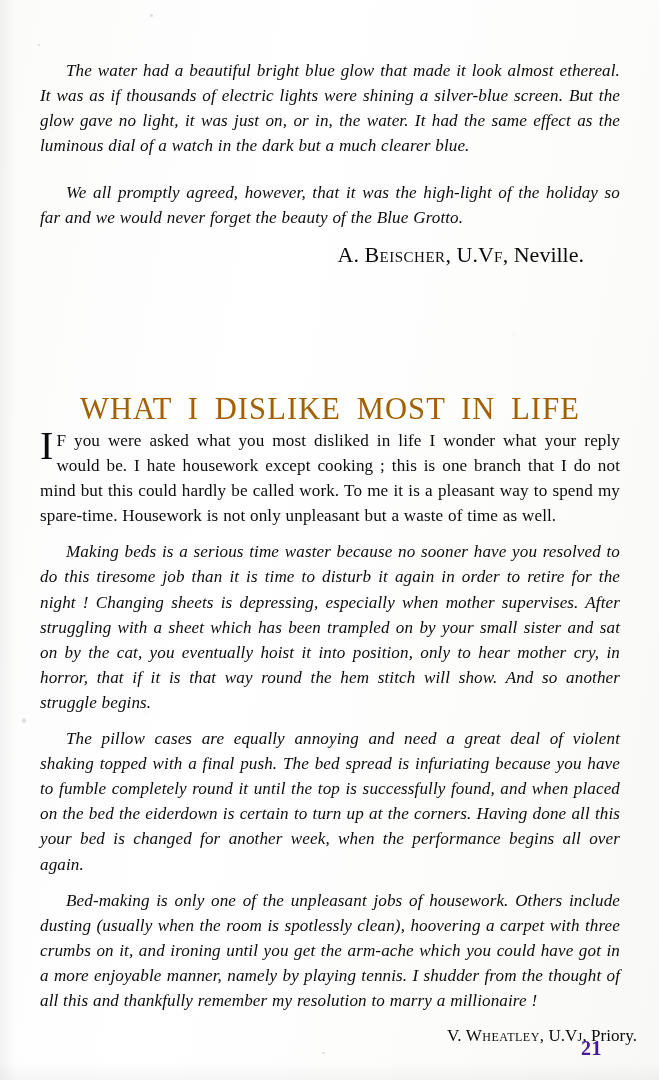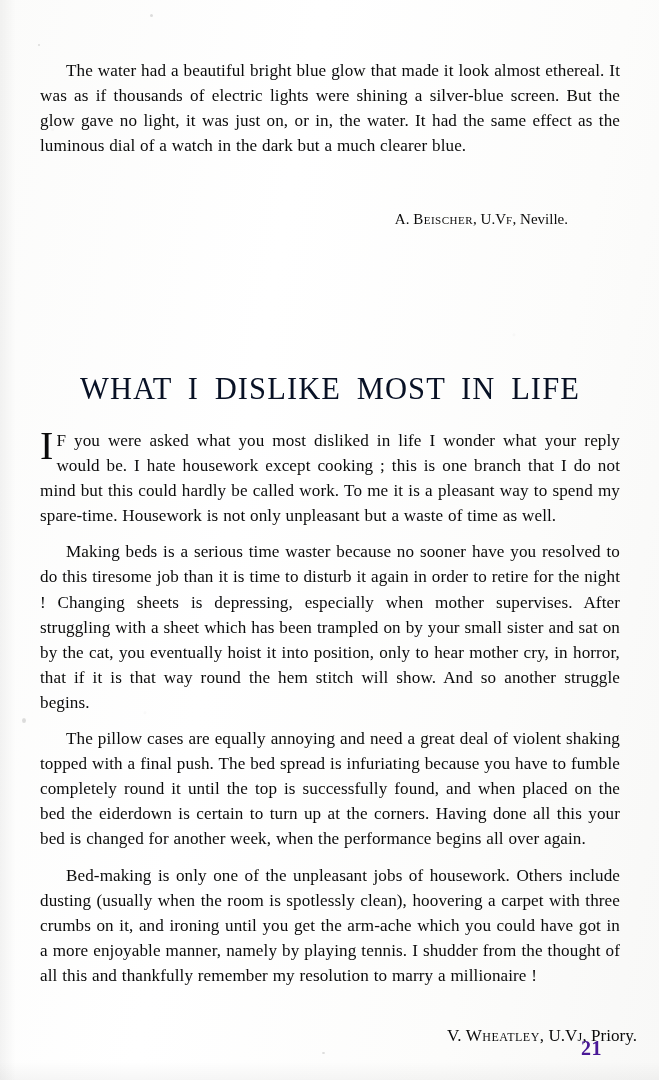--- a/index.html
+++ b/index.html
@@ -54,54 +54,55 @@
 
   
   p.body {
     margin: 0;
     font-size: 17.1px;
     line-height: 25.1px;
     text-align: justify;
     text-indent: 26px;
     letter-spacing: 0.1px;
     word-spacing: 0.4px;
+    font-style: italic;
     -webkit-font-smoothing: antialiased;
   }
   .para-gap { height: 11px; }
 
   
   .article-top { position: absolute; top: 58px; left: 0; width: 580px; }
 
   .byline {
-    margin: 16px;
-    font-size: 15px;
+    margin: 0;
+    font-size: 22px;
     line-height: 25px;
     text-align: right;
     padding-right: 36px;
     white-space: nowrap;
   }
   .sc {
     font-variant: small-caps;
     letter-spacing: 0.5px;
   }
 
   
   .headline {
     position: absolute;
-    top: 372px;
+    top: 392px;
     left: 0;
     width: 580px;
     margin: 0;
     text-align: center;
     font-weight: normal;
     font-size: 30.5px;
     line-height: 34px;
     letter-spacing: 1.1px;
     word-spacing: 7px;
-    color: #0f172a;
+    color: #a16207;
   }
 
   
   .article-main { position: absolute; top: 428px; left: 0; width: 580px; }
 
   
   p.dropcap-para {
     margin: 0;
     font-size: 17.1px;
     line-height: 25.1px;
@@ -170,20 +171,21 @@
 
 <div class="content inked">
 
   <div class="article-top">
 
     <p class="body">The water had a beautiful bright blue glow that made it look almost ethereal.  It was as if thousands of electric lights were shining a silver-blue screen.  But the glow gave no light, it was just on, or in, the water.  It had the same effect as the luminous dial of a watch in the dark but a much clearer blue.</p>
     <div class="para-gap"></div>
 
     <div class="para-gap"></div>
 
+    <p class="body">We all promptly agreed, however, that it was the high-light of the holiday so far and we would never forget the beauty of the Blue Grotto.</p>
 
     <div class="para-gap"></div>
 
     <p class="byline"><span>A. </span><span class="sc">Beischer</span><span>, U.V</span><span class="sc">f</span><span>, Neville.</span></p>
   </div>
 
   <h1 class="headline">WHAT  I  DISLIKE  MOST  IN  LIFE</h1>
 
   <div class="article-main">
 

